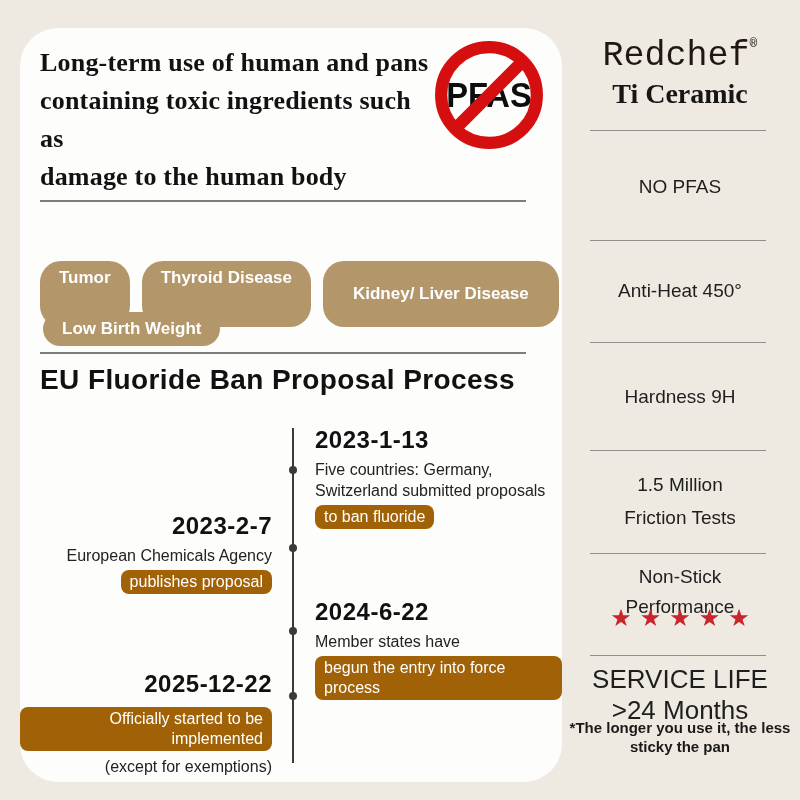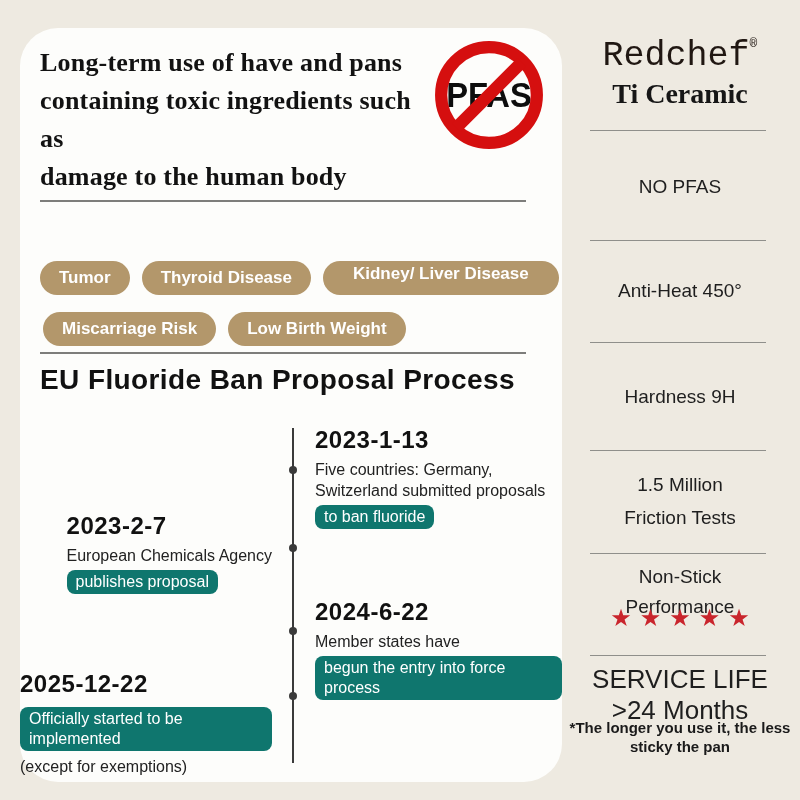--- a/index.html
+++ b/index.html
@@ -13,34 +13,34 @@
             font-size:26px;line-height:38px;color:#121212;letter-spacing:.2px;}
   .ban-icon{position:absolute;left:413px;top:11px;width:112px;height:112px;}
   .divider{position:absolute;left:20px;width:486px;border-top:2px solid #7d7d7b;}
   .d1{top:172px;}
   .d2{top:324px;}
   .pill-row{position:absolute;display:flex;gap:12px;margin-top:28px;}
   .row1{left:20px;top:205px;}
   .row2{left:23px;top:256px;}
   .pill{background:#b3976b;color:#ffffff;font-weight:bold;font-size:17px;
         padding:7px 19px;border-radius:21px;white-space:nowrap;}
-  .pill.wide{padding:3px 30px;}
+  .pill.wide{padding:23px 30px;}
   .tl-heading{position:absolute;left:20px;top:336px;margin:0;
               font-size:28px;font-weight:bold;color:#111;letter-spacing:.4px;}
   
   .tl-line{position:absolute;left:272px;top:400px;width:2px;height:335px;background:#3a3a3a;}
   .tl-dot{position:absolute;left:269px;width:8px;height:8px;border-radius:50%;background:#3a3a3a;}
   .dot1{top:438px;} .dot2{top:516px;} .dot3{top:599px;} .dot4{top:664px;}
   .tl-entry{position:absolute;}
   .tl-entry.right{left:295px;text-align:left;}
-  .tl-entry.left{right:290px;}
+  .tl-entry.left{right:290px;text-align:right;}
   .e1{top:398px;} .e2{top:484px;} .e3{top:570px;} .e4{top:642px;}
   .tl-date{font-size:24px;font-weight:bold;color:#111;margin-bottom:5px;letter-spacing:.5px;}
   .tl-text{font-size:16px;color:#222;line-height:21px;}
-  .tl-badge{display:inline-block;background:#0f766e;color:#fff;font-size:16px;
+  .tl-badge{display:inline-block;background:#a16207;color:#fff;font-size:16px;
             line-height:20px;padding:2px 9px;border-radius:8px;margin-top:4px;}
   .tl-note{font-size:16px;color:#222;margin-top:7px;}
   
   .sidebar{position:absolute;left:560px;top:0;width:240px;height:800px;text-align:center;color:#1c1c1c;}
   .brand{position:absolute;top:36px;width:100%;font-family:Liberation Mono, monospace;
          font-size:35px;color:#201712;}
   .brand sup{font-size:13px;vertical-align:18px;}
   .product{position:absolute;top:78px;width:100%;font-family:"Liberation Serif",serif;
            font-weight:bold;font-size:28px;color:#161616;}
   .sb-div{position:absolute;left:30px;width:176px;border-top:1px solid #8f8f8b;}
@@ -54,42 +54,41 @@
            font-size:15px;font-weight:bold;color:#1a1a1a;line-height:19px;}
 </style>
 </head>
 <body>
 
 <div class="page">
 
   <div class="card">
 
     <div class="headline">
-      <div>Long-term use of have and pans</div>
+      <div>Long-term use of human and pans</div>
       <div>containing toxic ingredients such as</div>
       <div>damage to the human body</div>
     </div>
 
     <div class="ban-icon">
       <svg viewBox="0 0 110 110" width="112" height="112">
         <text x="55" y="67" text-anchor="middle" font-family="Liberation Sans, sans-serif" font-size="34" font-weight="bold" fill="#0d0d0d" textLength="84" lengthAdjust="spacingAndGlyphs">PFAS</text>
         <circle cx="55" cy="55" r="47" fill="none" stroke="#d50f0f" stroke-width="12"></circle>
         <line x1="23" y1="87" x2="87" y2="23" stroke="#d50f0f" stroke-width="12"></line>
       </svg>
     </div>
 
     <div class="divider d1"></div>
 
     <div class="pill-row row1">
       <span class="pill">Tumor</span>
       <span class="pill">Thyroid Disease</span>
       <span class="pill wide">Kidney/ Liver Disease</span>
     </div>
     <div class="pill-row row2">
-      <span class="pill">Miscarriage Risk</span>
       <span class="pill">Low Birth Weight</span>
     </div>
 
     <div class="divider d2"></div>
 
     <h2 class="tl-heading">EU Fluoride Ban Proposal Process</h2>
 
     <div class="tl-line"></div>
     <div class="tl-dot dot1"></div>
     <div class="tl-dot dot2"></div>

